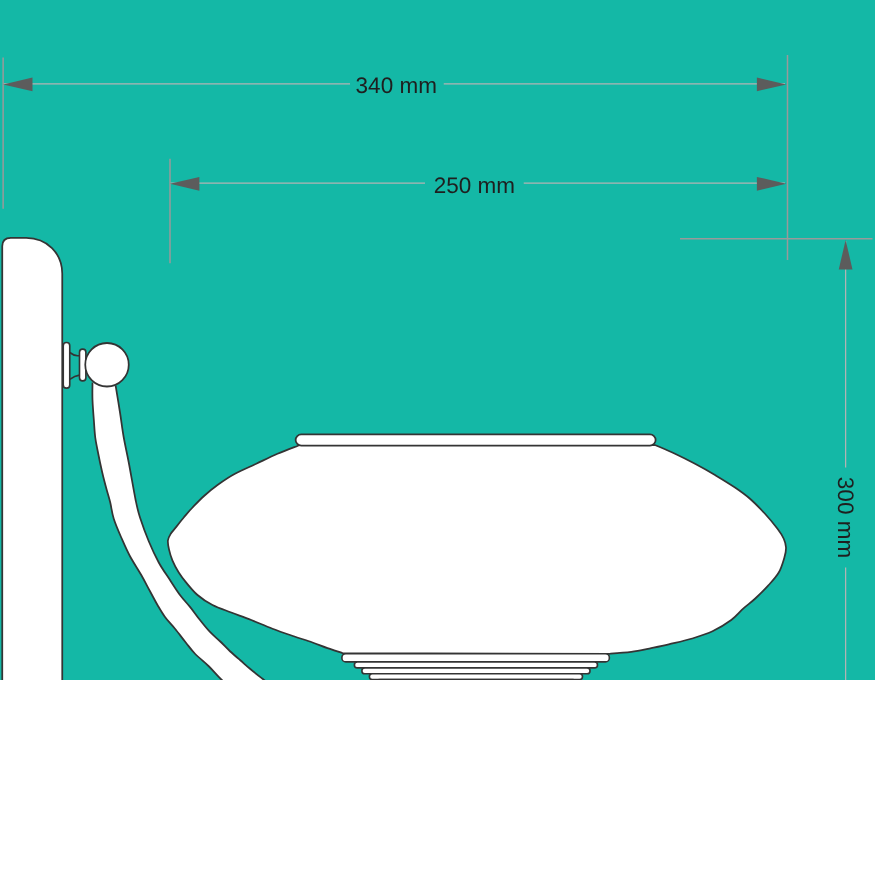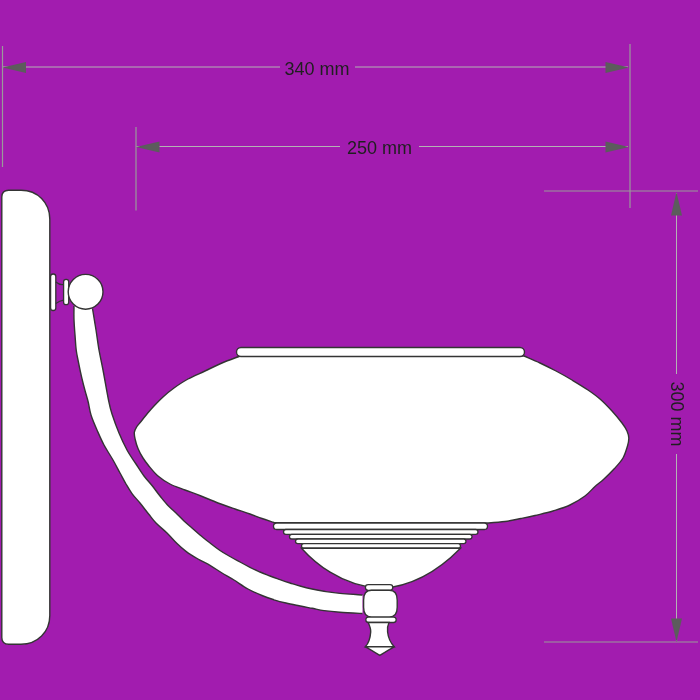--- a/index.html
+++ b/index.html
@@ -1,16 +1,16 @@
 <!DOCTYPE html>
 <html><head>
 <meta charset="utf-8">
 <style>
   html,body{margin:0;padding:0;background:#ffffff;}
-  .wrap{width:700px;height:700px;position:relative;background:#a21caf;overflow:hidden;}
+  .wrap{width:700px;height:544px;position:relative;background:#14b8a6;overflow:hidden;}
   svg{display:block;}
   text{font-family:"Liberation Sans", sans-serif;fill:#1f1f1f;}
 </style>
 </head>
 <body>
 <div class="wrap">
 <svg width="700" height="700" viewBox="0 0 700 700">
 
   <line x1="2.5" y1="46" x2="2.5" y2="167" stroke="#9a9a9a" stroke-width="1.2"></line>
 

